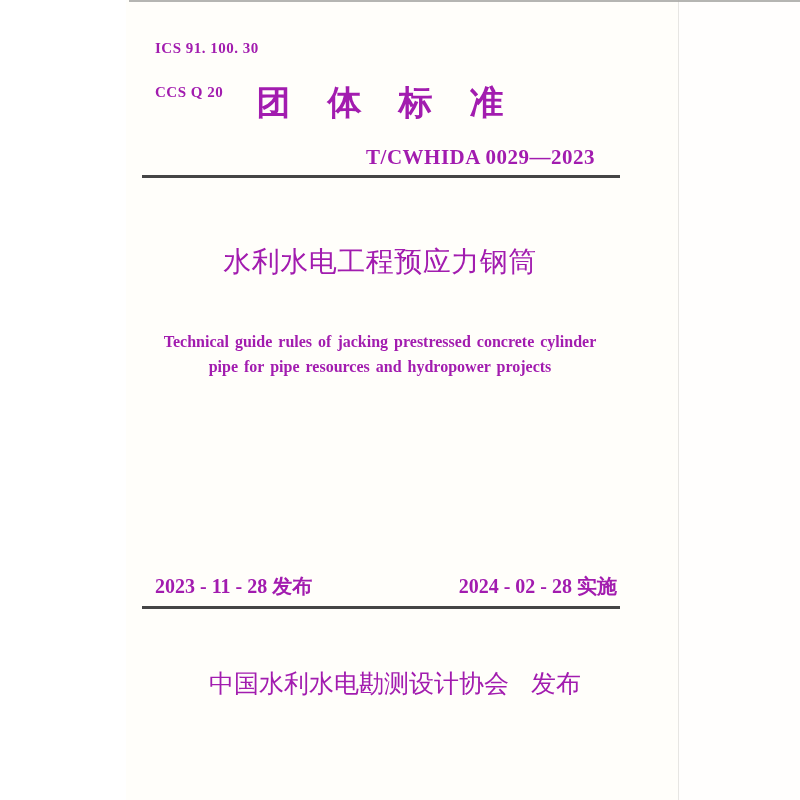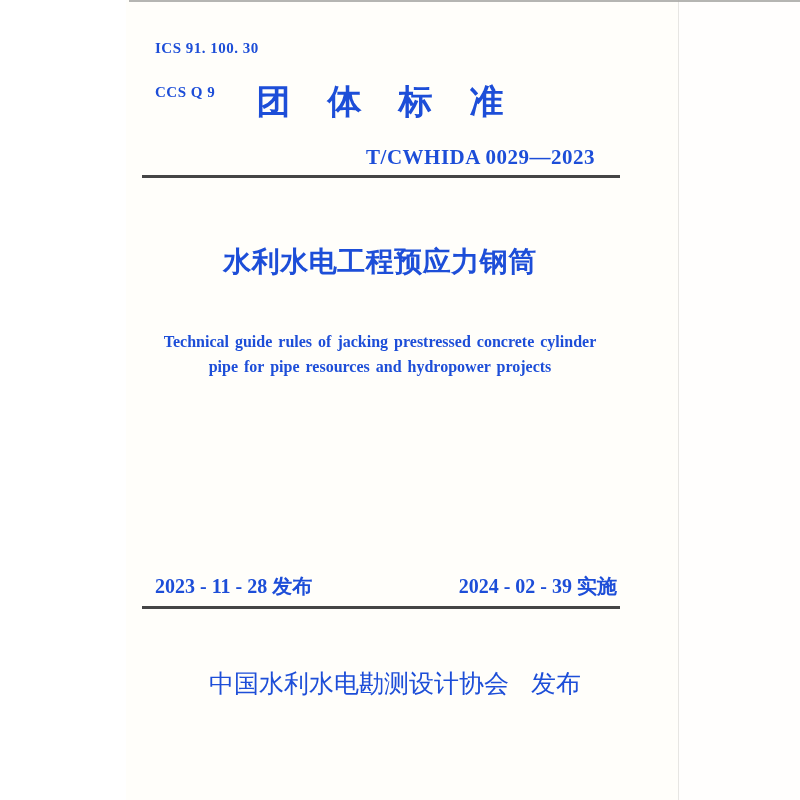--- a/index.html
+++ b/index.html
@@ -8,21 +8,21 @@
     background: #ffffff;
   }
   .canvas {
     position: relative;
     width: 800px;
     height: 800px;
     margin: 0 auto;
     background: #ffffff;
     overflow: hidden;
     font-family: "Liberation Serif", "DejaVu Serif", serif;
-    color: #1d4ed8;
+    color: #a21caf;
   }
   
   .cover-sheet {
     position: absolute;
     left: 126px; top: 0; width: 552px; height: 800px;
     background: #fffefa;
   }
   .right-margin {
     position: absolute;
     left: 678px; top: 0; right: 0; height: 800px;
@@ -41,21 +41,21 @@
     font-size: 15px;
     font-weight: bold;
     line-height: 22px;
     letter-spacing: 0.5px;
     white-space: pre;
   }
   .doc-type {
     position: absolute;
     left: 140px; top: 85px; width: 480px;
     text-align: center;
-    font-family: Liberation Serif, serif;
+    font-family: Liberation Sans, sans-serif;
     font-size: 34px;
     font-weight: bold;
     letter-spacing: 37px;
     text-indent: 37px;
     line-height: 34px;
     white-space: nowrap;
   }
   .std-number {
     position: absolute;
     left: 142px; top: 145px; width: 480px;
@@ -74,21 +74,21 @@
     background: #454545;
   }
   .rule-top { top: 175px; }
   .rule-bottom { top: 606px; }
   .cn-title {
     position: absolute;
     left: 140px; top: 245px; width: 480px;
     text-align: center;
     font-family: "Liberation Sans", "DejaVu Sans", sans-serif;
     font-size: 28px;
-    font-weight: bold;
+    font-weight: normal;
     line-height: 33.5px;
     letter-spacing: 0.5px;
   }
   .en-title {
     position: absolute;
     left: 130px; top: 329px; width: 500px;
     text-align: center;
     font-size: 16px;
     font-weight: bold;
     line-height: 25px;
@@ -124,40 +124,40 @@
 </head>
 <body>
 
 <div class="canvas">
 
   <div class="cover-sheet"></div>
   <div class="right-margin"></div>
   <div class="top-edge"></div>
 
   <div class="ics-block"><span>ICS 91. 100. 30</span><br>
-<span>CCS Q 9</span></div>
+<span>CCS Q 20</span></div>
 
   <div class="doc-type">团体标准</div>
 
   <div class="std-number">T/CWHIDA 0029—2023</div>
 
   <div class="rule rule-top"></div>
 
   <div class="cn-title">
     <div>水利水电工程预应力钢筒</div>
   </div>
 
   <div class="en-title">
     <div>Technical guide rules of jacking prestressed concrete cylinder</div>
     <div>pipe for pipe resources and hydropower projects</div>
   </div>
 
   <div class="dates-row">
     <span>2023 - 11 - 28 发布</span>
-    <span>2024 - 02 - 39 实施</span>
+    <span>2024 - 02 - 28 实施</span>
   </div>
 
   <div class="rule rule-bottom"></div>
 
   <div class="publisher">
     <span>中国水利水电勘测设计协会</span><span class="gap"></span><span>发布</span>
   </div>
 
 </div>
 

